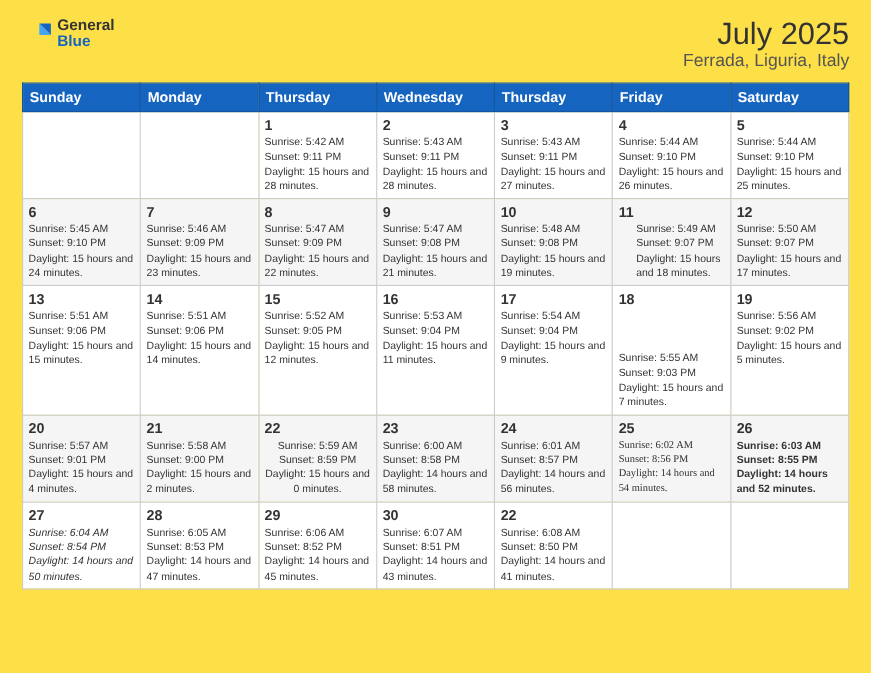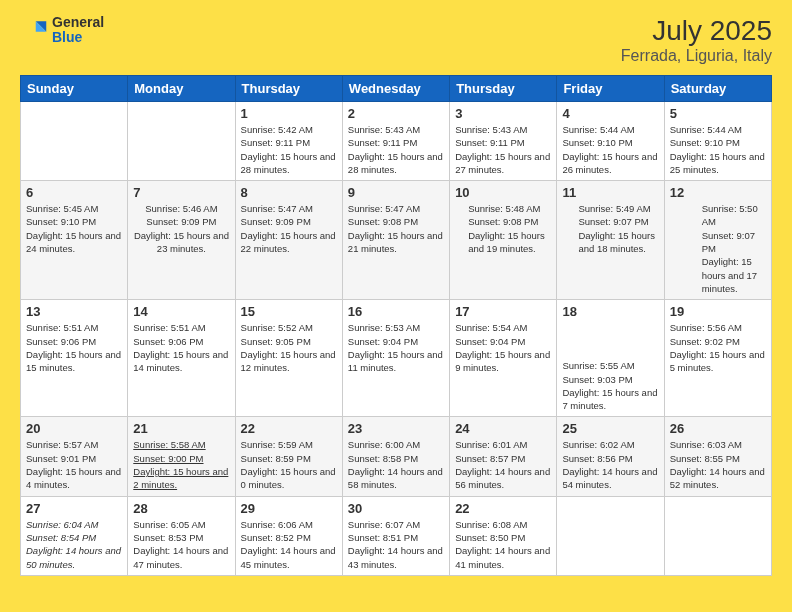--- a/index.html
+++ b/index.html
@@ -163,51 +163,51 @@
         </tr>
         <tr>
           <td>
             <span class="day-num">6</span>
             <div class="day-detail" style="white-space: pre-line;">Sunrise: 5:45 AM
 Sunset: 9:10 PM
 Daylight: 15 hours and 24 minutes.</div>
           </td>
           <td>
             <span class="day-num">7</span>
-            <div class="day-detail" style="white-space: pre-line; text-align: center;">Sunrise: 5:46 AM
+            <div class="day-detail" style="white-space: pre-line;">Sunrise: 5:46 AM
 Sunset: 9:09 PM
 Daylight: 15 hours and 23 minutes.</div>
           </td>
           <td>
             <span class="day-num">8</span>
             <div class="day-detail" style="white-space: pre-line;">Sunrise: 5:47 AM
 Sunset: 9:09 PM
 Daylight: 15 hours and 22 minutes.</div>
           </td>
           <td>
             <span class="day-num">9</span>
             <div class="day-detail" style="white-space: pre-line;">Sunrise: 5:47 AM
 Sunset: 9:08 PM
 Daylight: 15 hours and 21 minutes.</div>
           </td>
           <td>
             <span class="day-num">10</span>
-            <div class="day-detail" style="white-space: pre-line; margin-left: 13px;">Sunrise: 5:48 AM
+            <div class="day-detail" style="white-space: pre-line;">Sunrise: 5:48 AM
 Sunset: 9:08 PM
 Daylight: 15 hours and 19 minutes.</div>
           </td>
           <td>
             <span class="day-num">11</span>
             <div class="day-detail" style="white-space: pre-line; margin-left: 16px;">Sunrise: 5:49 AM
 Sunset: 9:07 PM
 Daylight: 15 hours and 18 minutes.</div>
           </td>
           <td>
             <span class="day-num">12</span>
-            <div class="day-detail" style="white-space: pre-line; margin-left: 32px;">Sunrise: 5:50 AM
+            <div class="day-detail" style="white-space: pre-line;">Sunrise: 5:50 AM
 Sunset: 9:07 PM
 Daylight: 15 hours and 17 minutes.</div>
           </td>
         </tr>
         <tr>
           <td>
             <span class="day-num">13</span>
             <div class="day-detail" style="white-space: pre-line;">Sunrise: 5:51 AM
 Sunset: 9:06 PM
 Daylight: 15 hours and 15 minutes.</div>
@@ -251,51 +251,51 @@
         </tr>
         <tr>
           <td>
             <span class="day-num">20</span>
             <div class="day-detail" style="white-space: pre-line;">Sunrise: 5:57 AM
 Sunset: 9:01 PM
 Daylight: 15 hours and 4 minutes.</div>
           </td>
           <td>
             <span class="day-num">21</span>
-            <div class="day-detail" style="white-space: pre-line; text-decoration: underline;">Sunrise: 5:58 AM
+            <div class="day-detail" style="white-space: pre-line;">Sunrise: 5:58 AM
 Sunset: 9:00 PM
 Daylight: 15 hours and 2 minutes.</div>
           </td>
           <td>
             <span class="day-num">22</span>
-            <div class="day-detail" style="white-space: pre-line;">Sunrise: 5:59 AM
+            <div class="day-detail" style="white-space: pre-line; text-align: center;">Sunrise: 5:59 AM
 Sunset: 8:59 PM
 Daylight: 15 hours and 0 minutes.</div>
           </td>
           <td>
             <span class="day-num">23</span>
             <div class="day-detail" style="white-space: pre-line;">Sunrise: 6:00 AM
 Sunset: 8:58 PM
 Daylight: 14 hours and 58 minutes.</div>
           </td>
           <td>
             <span class="day-num">24</span>
             <div class="day-detail" style="white-space: pre-line;">Sunrise: 6:01 AM
 Sunset: 8:57 PM
 Daylight: 14 hours and 56 minutes.</div>
           </td>
           <td>
             <span class="day-num">25</span>
-            <div class="day-detail" style="white-space: pre-line;">Sunrise: 6:02 AM
+            <div class="day-detail" style="white-space: pre-line; font-family: Liberation Serif, serif;">Sunrise: 6:02 AM
 Sunset: 8:56 PM
 Daylight: 14 hours and 54 minutes.</div>
           </td>
           <td>
             <span class="day-num">26</span>
-            <div class="day-detail" style="white-space: pre-line;">Sunrise: 6:03 AM
+            <div class="day-detail" style="white-space: pre-line; font-weight: bold;">Sunrise: 6:03 AM
 Sunset: 8:55 PM
 Daylight: 14 hours and 52 minutes.</div>
           </td>
         </tr>
         <tr>
           <td>
             <span class="day-num">27</span>
             <div class="day-detail" style="white-space: pre-line; font-style: italic;">Sunrise: 6:04 AM
 Sunset: 8:54 PM
 Daylight: 14 hours and 50 minutes.</div>

